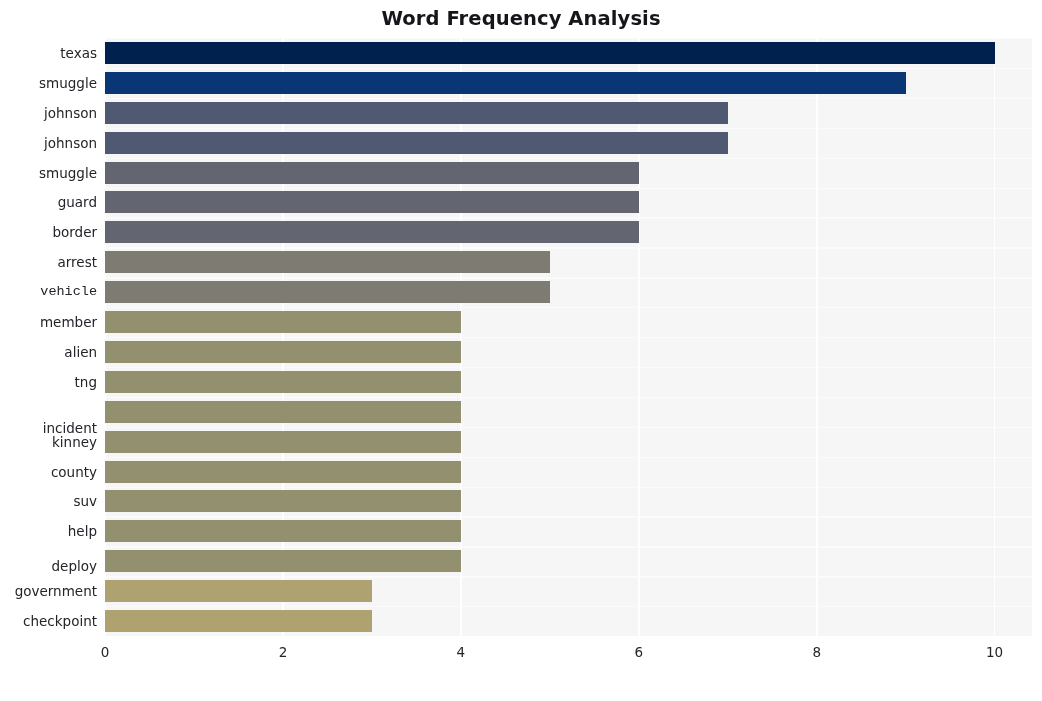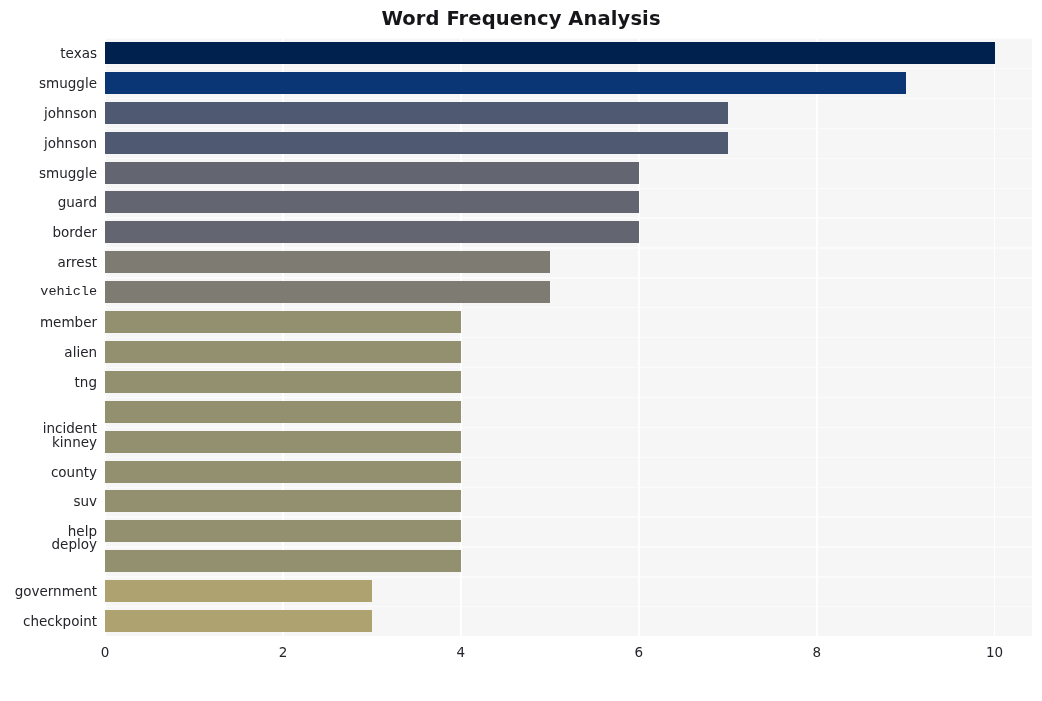--- a/index.html
+++ b/index.html
@@ -178,21 +178,21 @@
       <div class="ytick" style="top: 217.25px;">arrest</div>
       <div class="ytick" style="top: 247.15px; font-family: Liberation Mono, monospace;">vehicle</div>
       <div class="ytick" style="top: 277.05px; margin-left: 16px;">member</div>
       <div class="ytick" style="top: 306.95px;">alien</div>
       <div class="ytick" style="top: 336.85px;">tng</div>
       <div class="ytick" style="top: 366.75px; margin-top: 16px;">incident</div>
       <div class="ytick" style="top: 396.65px;">kinney</div>
       <div class="ytick" style="top: 426.55px;">county</div>
       <div class="ytick" style="top: 456.45px;">suv</div>
       <div class="ytick" style="top: 486.35px;">help</div>
-      <div class="ytick" style="top: 499px;">deploy</div>
+      <div class="ytick" style="top: 521px;">deploy</div>
       <div class="ytick" style="top: 546.15px;">government</div>
       <div class="ytick" style="top: 576.05px;">checkpoint</div>
     </div>
 
   <div id="xlabels">
       <div class="xtick" style="left: 105px;">0</div>
       <div class="xtick" style="left: 282.927px;">2</div>
       <div class="xtick" style="left: 460.854px;">4</div>
       <div class="xtick" style="left: 638.781px;">6</div>
       <div class="xtick" style="left: 816.708px;">8</div>

